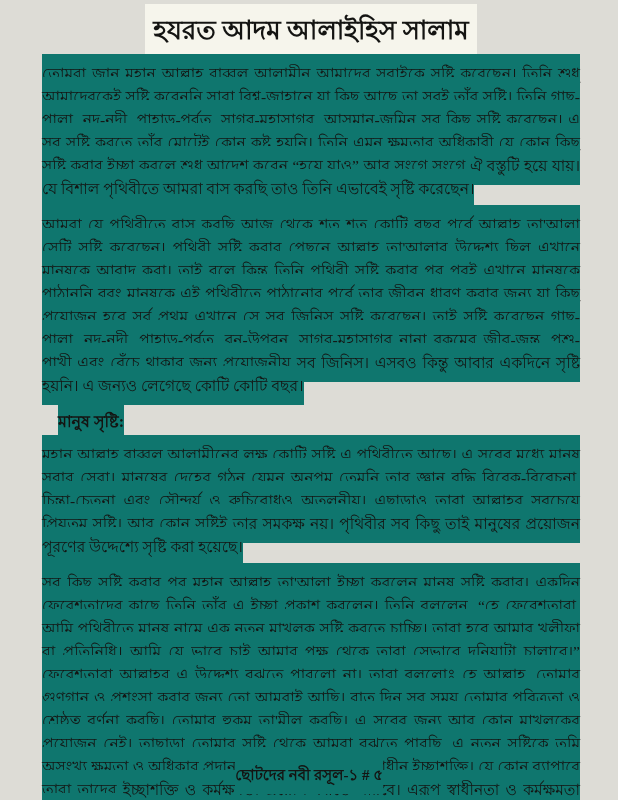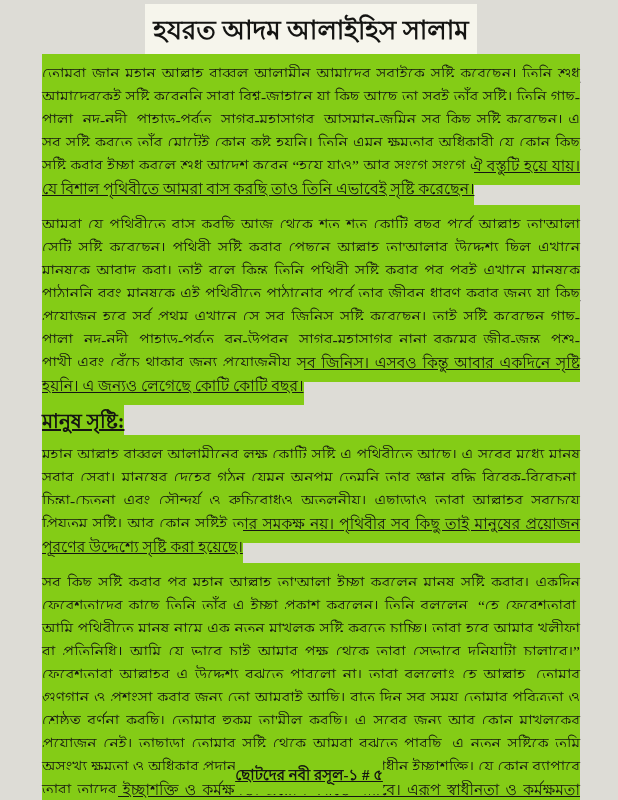--- a/index.html
+++ b/index.html
@@ -32,29 +32,28 @@
     box-decoration-break: clone;
     -webkit-box-decoration-break: clone;
   }
   .para {
     margin: 0 0 13px 0;
     font-size: 15.5px;
     line-height: 23px;
     text-align: justify;
   }
   .para .hl, .sec .hl, .footer .hl {
-    background: #84cc16;
+    background: #0f766e;
     padding: 11px 0;
     box-decoration-break: clone;
-    text-decoration: underline;
     -webkit-box-decoration-break: clone;
   }
   .sec {
-    margin: 4px 0 10px 0;
-    font-size: 20px;
+    margin: 4px 0 10px 16px;
+    font-size: 16px;
     font-weight: bold;
     line-height: 23px;
   }
   .footer {
     position: absolute;
     left: 0;
     bottom: 12px;
     width: 100%;
     text-align: center;
     font-size: 15px;

